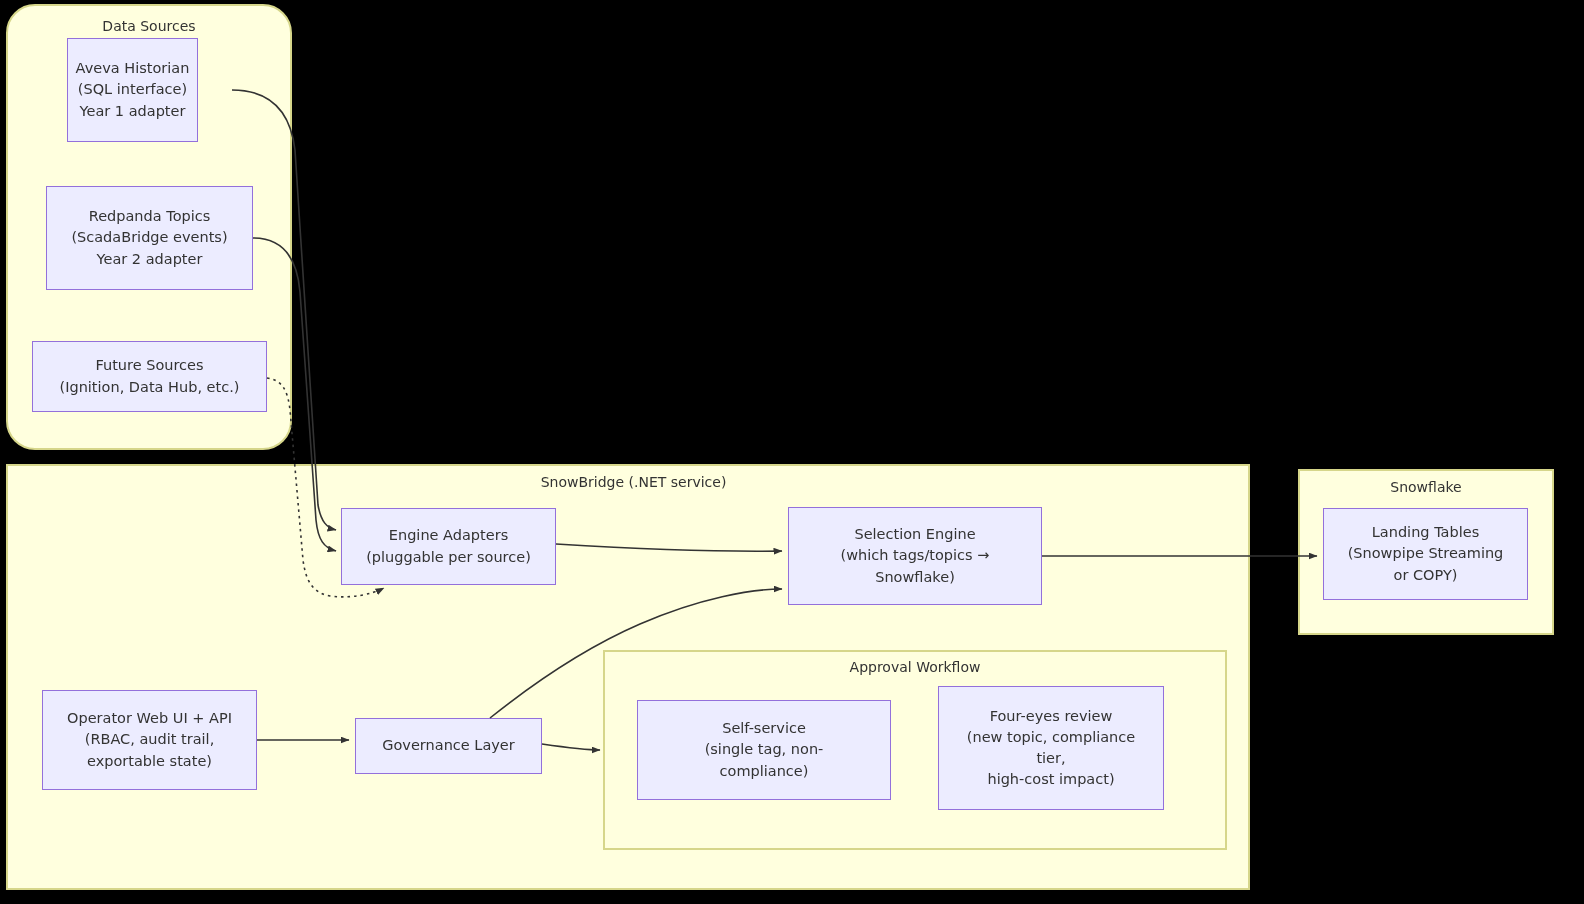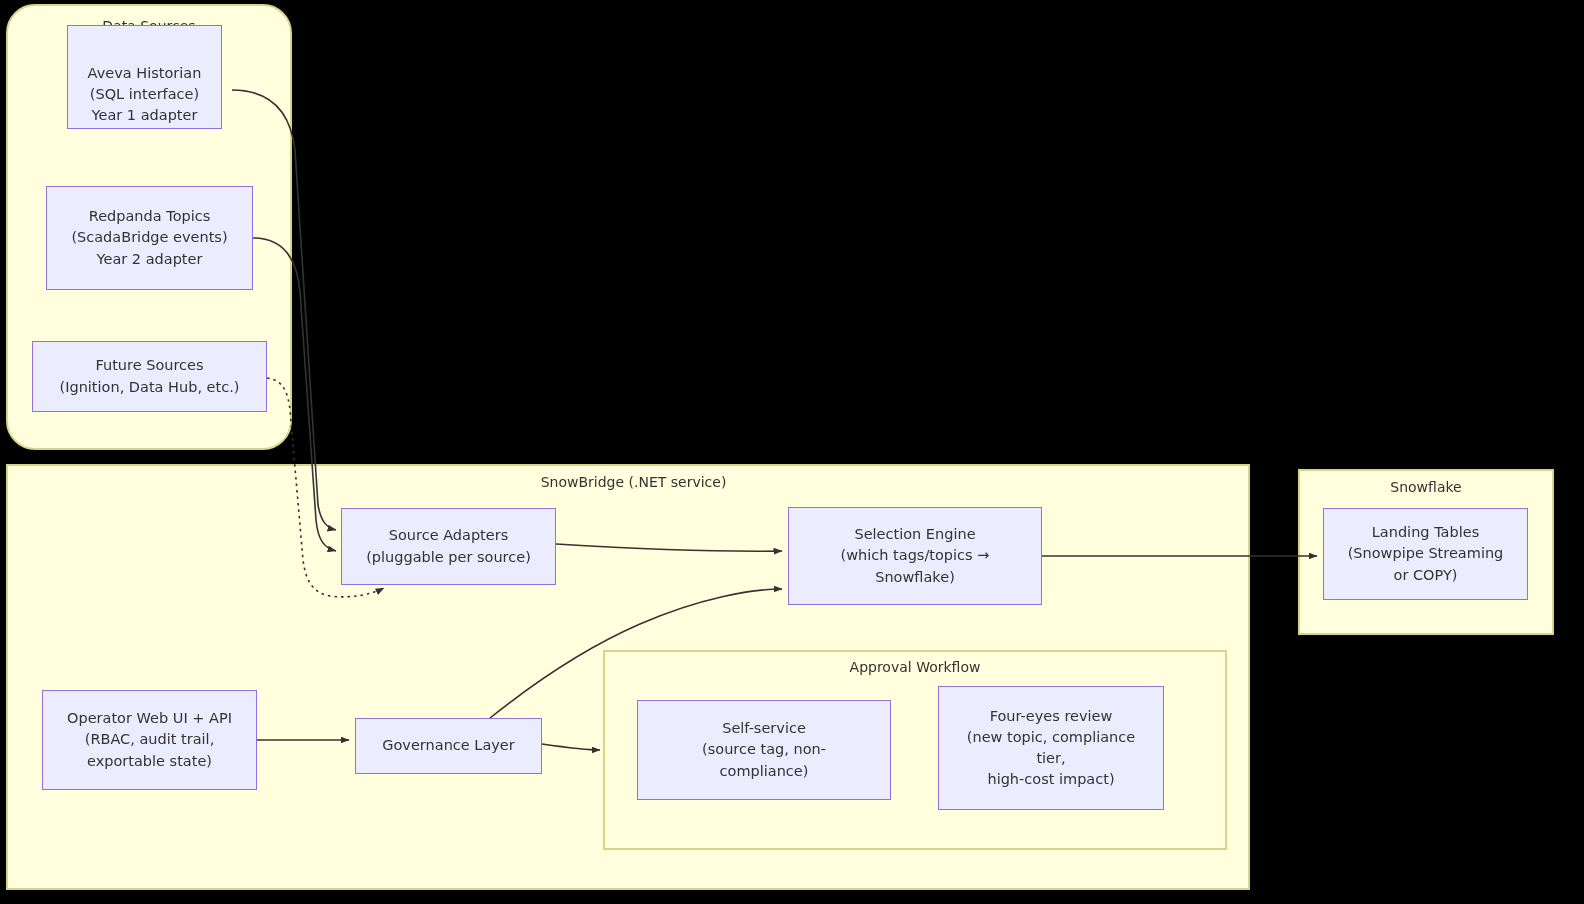--- a/index.html
+++ b/index.html
@@ -66,21 +66,21 @@
 </style>
 </head>
 <body>
 
 <div id="canvas">
 
   <div class="subgraph" style="left:6px; top:4px; width:286px; height:446px;border-radius:29px;">
     <div class="subgraph-title" style="top:13px;">Data Sources</div>
   </div>
 
-  <div class="node" style="left:67px; top:25px; width:155px; height:104px;justify-content:flex-end;">
+  <div class="node" style="left:67px; top:38px; width:131px; height:104px;">
     <span class="ln">Aveva Historian</span>
     <span class="ln">(SQL interface)</span>
     <span class="ln">Year 1 adapter</span>
   </div>
 
   <div class="node" style="left:46px; top:186px; width:207px; height:104px;">
     <span class="ln">Redpanda Topics</span>
     <span class="ln">(ScadaBridge events)</span>
     <span class="ln">Year 2 adapter</span>
   </div>
@@ -88,21 +88,21 @@
   <div class="node" style="left:32px; top:341px; width:235px; height:71px;">
     <span class="ln">Future Sources</span>
     <span class="ln">(Ignition, Data Hub, etc.)</span>
   </div>
 
   <div class="subgraph" style="left:6px; top:464px; width:1244px; height:426px;">
     <div class="subgraph-title" style="top:9px;margin-left:11px;">SnowBridge (.NET service)</div>
   </div>
 
   <div class="node" style="left:341px; top:508px; width:215px; height:77px;">
-    <span class="ln">Source Adapters</span>
+    <span class="ln">Engine Adapters</span>
     <span class="ln">(pluggable per source)</span>
   </div>
 
   <div class="node" style="left:788px; top:507px; width:254px; height:98px;">
     <span class="ln">Selection Engine</span>
     <span class="ln">(which tags/topics →</span>
     <span class="ln">Snowflake)</span>
   </div>
 
   <div class="node" style="left:42px; top:690px; width:215px; height:100px;">
@@ -114,21 +114,21 @@
   <div class="node" style="left:355px; top:718px; width:187px; height:56px;">
     <span class="ln">Governance Layer</span>
   </div>
 
   <div class="subgraph" style="left:603px; top:650px; width:624px; height:200px;">
     <div class="subgraph-title" style="top:8px;">Approval Workflow</div>
   </div>
 
   <div class="node" style="left:637px; top:700px; width:254px; height:100px;">
     <span class="ln">Self-service</span>
-    <span class="ln">(source tag, non-</span>
+    <span class="ln">(single tag, non-</span>
     <span class="ln">compliance)</span>
   </div>
 
   <div class="node" style="left:938px; top:686px; width:226px; height:124px;">
     <span class="ln">Four-eyes review</span>
     <span class="ln">(new topic, compliance</span>
     <span class="ln">tier,</span>
     <span class="ln">high-cost impact)</span>
   </div>
 

